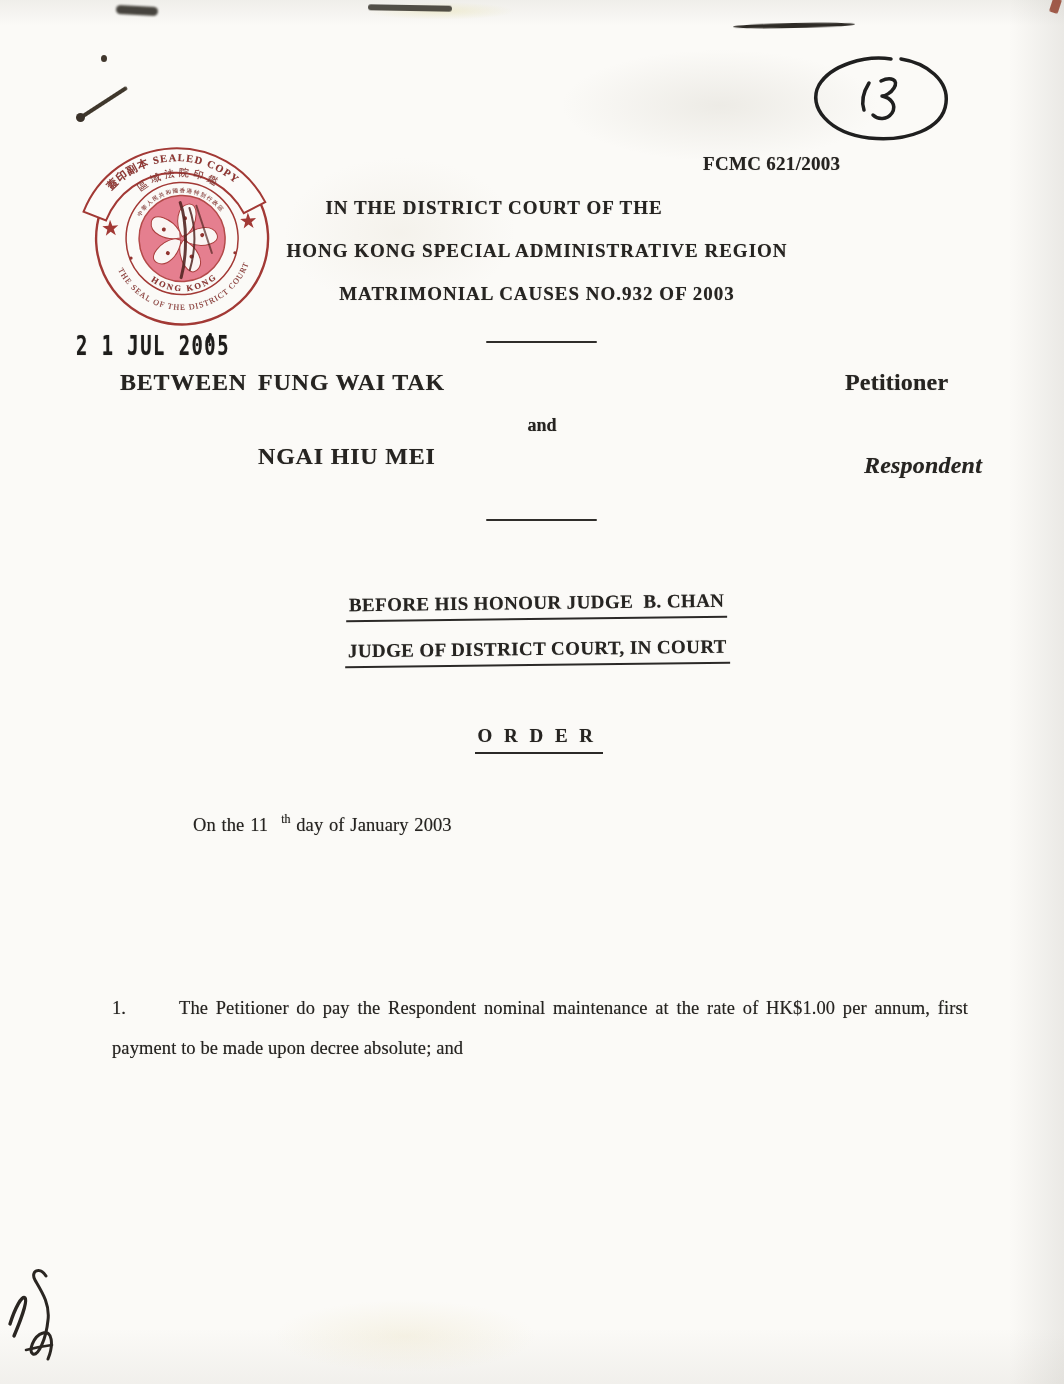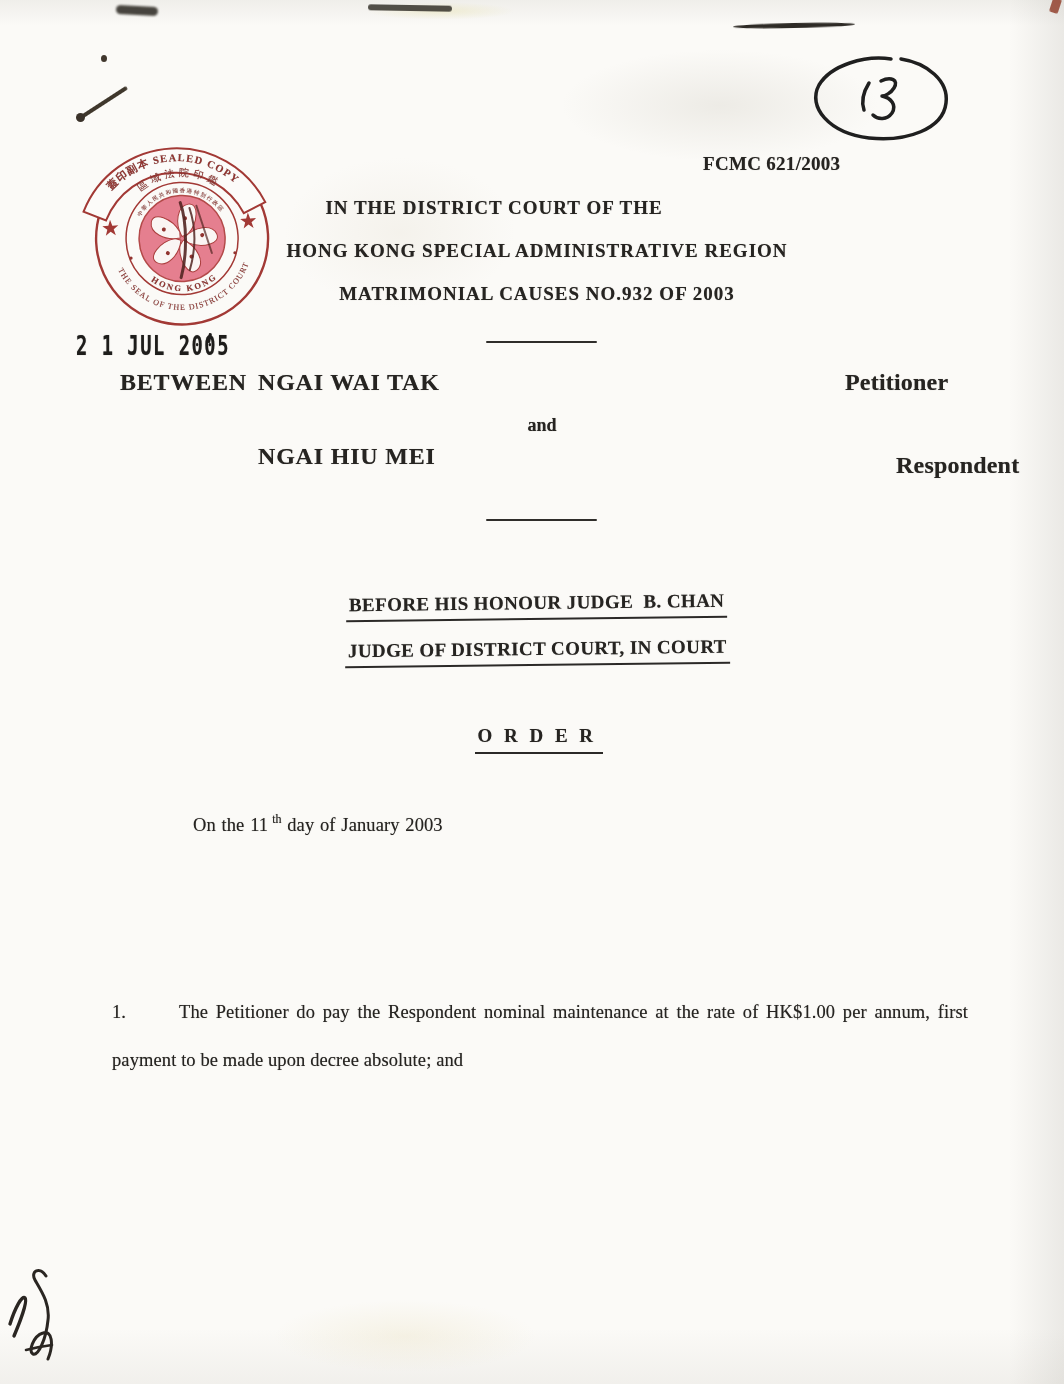--- a/index.html
+++ b/index.html
@@ -38,37 +38,37 @@
   .rule{left:486px;width:111px;height:2px;background:#2f2d2a;border-radius:1px;}
   .rule1{top:341px;}
   .rule2{top:519px;}
   
   .plabel{font-size:24px;font-weight:600;letter-spacing:.8px;white-space:pre;}
   .between-label{left:120px;top:369px;}
   .pet-name{left:258px;top:369px;}
   .pet-role{left:845px;top:369px;letter-spacing:.2px;}
   .and-label{left:0;top:415px;width:1084px;text-align:center;font-size:18px;font-weight:600;}
   .res-name{left:258px;top:443px;}
-  .res-role{left:896px;top:452px;letter-spacing:.2px;}
+  .res-role{left:864px;top:452px;letter-spacing:.2px;font-style:italic;}
   
   .jline{left:0;width:1074px;text-align:center;font-size:19px;font-weight:bold;letter-spacing:.4px;white-space:pre;}
   .jline1{top:592px;}
   .jline2{top:638px;}
   .jline .u{display:inline-block;border-bottom:2px solid #2b2927;padding:0 3px 4px 3px;transform:rotate(-0.7deg);}
   .order-head{left:0;top:725px;width:1078px;text-align:center;font-size:19px;font-weight:bold;}
   .order-head .u{display:inline-block;border-bottom:2px solid #2b2927;padding:0 6px 5px 2px;letter-spacing:3.5px;white-space:pre;}
   
   .body-text{font-size:18.5px;line-height:1.35;letter-spacing:.1px;word-spacing:1px;}
   .date-line{left:193px;top:813px;}
   .intro-line{left:195px;top:903px;}
-  .order-item{left:112px;width:856px;font-size:18.5px;line-height:48px;text-align:justify;letter-spacing:.1px;}
+  .order-item{left:112px;width:856px;font-size:18.5px;line-height:40px;text-align:justify;letter-spacing:.1px;}
   .item1{top:988px;}
   .item2{top:1113px;}
   .pnum{display:inline-block;width:67px;}
-  .sup{font-size:12px;position:relative;top:-8px;margin-left:4px;letter-spacing:0;}
+  .sup{font-size:12px;position:relative;top:-8px;margin-left:13px;letter-spacing:0;}
   
   .seal-svg{left:70px;top:137px;width:205px;height:200px;transform:rotate(-3deg);opacity:.95;}
   .date-stamp{left:76px;top:331px;font-family:"DejaVu Sans Mono",monospace;font-weight:bold;font-size:24px;letter-spacing:2px;color:#1e1d1b;transform:scaleX(.78) scaleY(1.08);transform-origin:left top;white-space:pre;text-shadow:0 0 .8px rgba(20,20,20,.6);}
   .stamp-tick{left:208px;top:333px;width:3px;height:10px;background:#1e1d1b;border-radius:1px;transform:rotate(12deg);}
   .c13-svg{left:795px;top:45px;width:170px;height:110px;}
   .scribble-svg{left:2px;top:1262px;width:95px;height:110px;}
 </style>
 </head>
 <body>
 
@@ -169,21 +169,21 @@
   <div class="stain stamp-tick"></div>
 
   <div class="abs case-number">FCMC 621/2003</div>
   <div class="abs hline hline1">IN THE DISTRICT COURT OF THE</div>
   <div class="abs hline hline2">HONG KONG SPECIAL ADMINISTRATIVE REGION</div>
   <div class="abs hline hline3">MATRIMONIAL CAUSES NO.932 OF 2003</div>
 
   <div class="abs rule rule1"></div>
 
   <div class="abs plabel between-label">BETWEEN</div>
-  <div class="abs plabel pet-name">NGAI WAI TAK</div>
+  <div class="abs plabel pet-name">FUNG WAI TAK</div>
   <div class="abs plabel pet-role">Petitioner</div>
   <div class="abs and-label">and</div>
   <div class="abs plabel res-name">NGAI HIU MEI</div>
   <div class="abs plabel res-role">Respondent</div>
 
   <div class="abs rule rule2"></div>
 
   <div class="abs jline jline1"><span class="u">BEFORE HIS HONOUR JUDGE  B. CHAN</span></div>
   <div class="abs jline jline2"><span class="u">JUDGE OF DISTRICT COURT, IN COURT</span></div>
 

